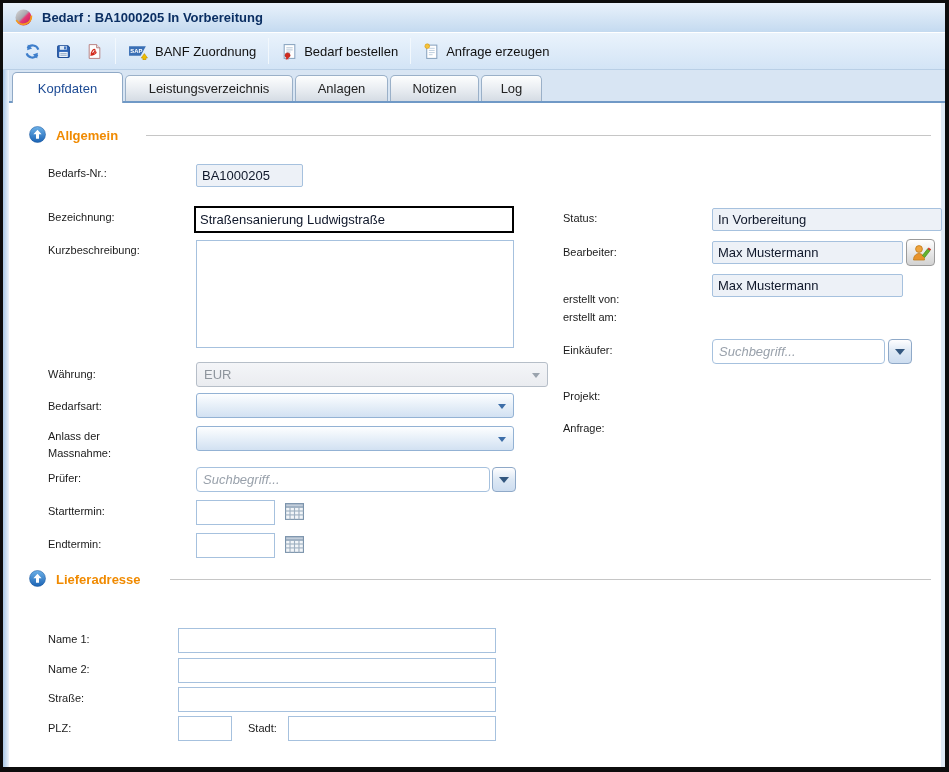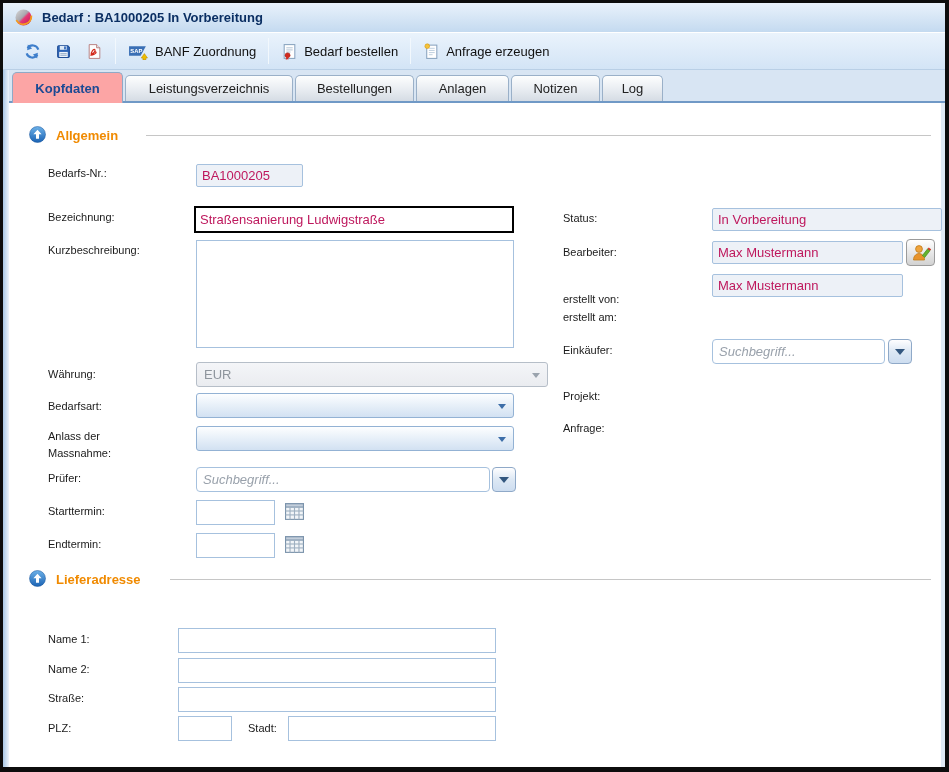--- a/index.html
+++ b/index.html
@@ -40,37 +40,37 @@
   }
   .tab-underline { position:absolute; left:0; right:0; bottom:0; height:2px; background:#7099c6; z-index:1; }
   .tab {
     display:flex; align-items:center; justify-content:center;
     height:26px; margin-right:2px; margin-bottom:2px;
     background:linear-gradient(#fdfefe, #e8ecf1 55%, #d5dce4);
     border:1px solid #9ab0c8; border-bottom:none; border-radius:5px 5px 0 0;
     font-size:13px; color:#222; position:relative; z-index:0;
   }
   .tab.active {
-    height:31px; margin-bottom:0; background:#fca5a5; border:1px solid #8fa9c6; border-bottom:none;
-    font-weight:bold; color:#1c4a94; z-index:2;
+    height:31px; margin-bottom:0; background:#ffffff; border:1px solid #8fa9c6; border-bottom:none;
+    font-weight:normal; color:#1c4a94; z-index:2;
   }
   
   .content-bg { position:absolute; left:3px; right:4px; top:103px; bottom:5px; background:#fff; }
   .strip-left { position:absolute; left:3px; width:6px; top:70px; bottom:5px;
     background:linear-gradient(90deg,#a9c7e6,#eef5fc); z-index:3; }
   .strip-right { position:absolute; right:4px; width:4px; top:103px; bottom:5px;
     background:#dfeaf5; z-index:3; }
   
   .section-icon { position:absolute; width:17px; height:17px; z-index:5; }
   .section-label { position:absolute; font-size:13px; font-weight:bold; color:#f08a00; z-index:5; }
   .section-line { position:absolute; height:1px; background:#c6c6c6; z-index:4; }
   
   .flabel { position:absolute; font-size:11px; color:#1b1b1b; white-space:nowrap; z-index:5; }
   .ro, .txt, .date-input, .combo, .tarea {
-    position:absolute; font-family:"Liberation Sans", sans-serif; font-size:13px; color:#be185d; z-index:5;
+    position:absolute; font-family:"Liberation Sans", sans-serif; font-size:13px; color:#0f172a; z-index:5;
   }
   .ro { height:23px; border:1px solid #a6c1de; background:#edf1f7; padding:0 5px; border-radius:2px; }
   .txt { height:27px; border:2px solid #000; background:#fff; padding:0 4px; }
   .tarea { border:1px solid #a6c1de; background:#fff; resize:none; }
   .dd { position:absolute; height:25px; border:1px solid #93b2d4; border-radius:3px;
     background:linear-gradient(#fdfeff, #e9f1f9 45%, #d2e1f2); z-index:5; }
   .dd .val { padding:4px 7px; font-size:13px; color:#1c1c1c; }
   .dd .arr { position:absolute; right:7px; top:10px; width:0; height:0;
     border:4px solid transparent; border-top:5px solid #3d6ea8; }
   .dd.disabled { border-color:#b6bec8; background:linear-gradient(#f4f5f8,#eaecf0); }
@@ -167,21 +167,20 @@
         <circle cx="4" cy="3" r="2.2" fill="#f5c33b" stroke="#d89a10" stroke-width="0.6"></circle>
       </svg>
       <span>Anfrage erzeugen</span>
     </button>
   </div>
 
   <div class="tabbar">
     <div class="tab-underline"></div>
     <div class="tab active" style="width:111px">Kopfdaten</div>
     <div class="tab" style="width:168px">Leistungsverzeichnis</div>
-    <div class="tab" style="width:119px">Bestellungen</div>
     <div class="tab" style="width:93px">Anlagen</div>
     <div class="tab" style="width:89px">Notizen</div>
     <div class="tab" style="width:61px">Log</div>
   </div>
 
   <div class="content-bg"></div>
   <div class="strip-left"></div>
   <div class="strip-right"></div>
 
   <svg class="section-icon" style="left:29px;top:126px" viewBox="0 0 17 17">

